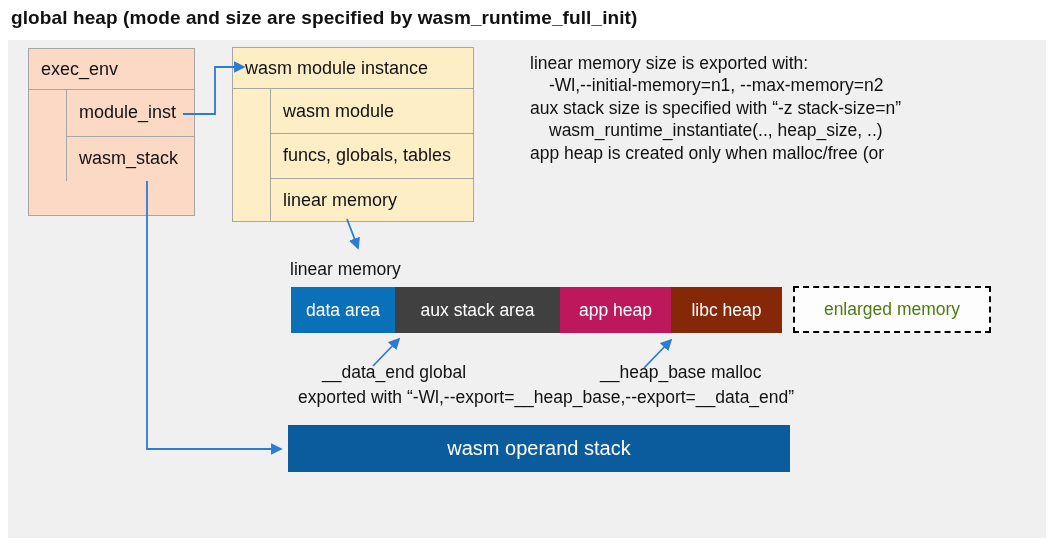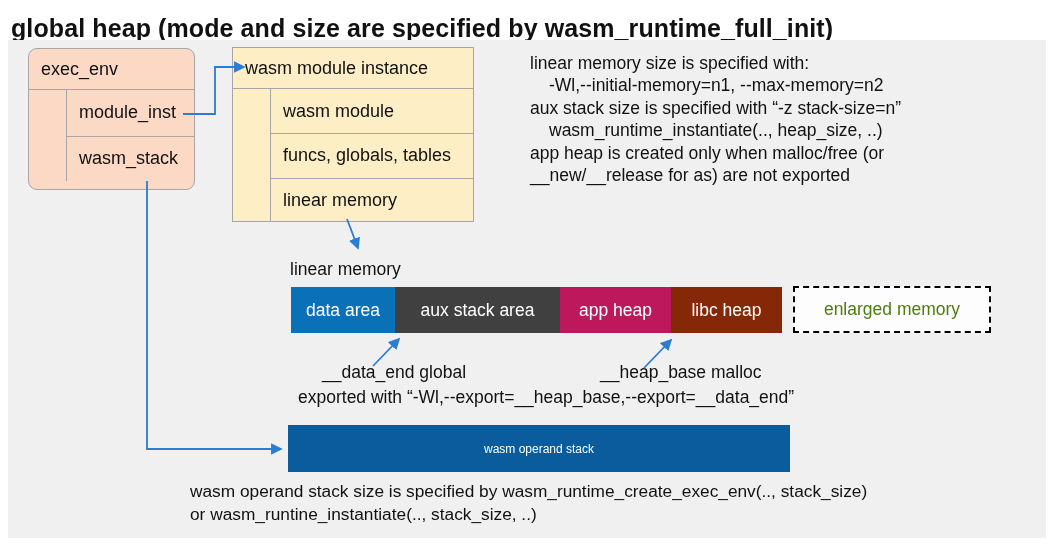--- a/index.html
+++ b/index.html
@@ -2,30 +2,30 @@
 <html><head>
 <meta charset="utf-8">
 <style>
   html,body{margin:0;padding:0;background:#ffffff;}
   #canvas{
     position:relative;width:1054px;height:547px;overflow:hidden;
     background:#ffffff;color:#111;
     font-family:"Liberation Sans","DejaVu Sans",sans-serif;
   }
   .panel{position:absolute;left:8px;top:40px;width:1038px;height:498px;}
-  .page-title{position:absolute;left:11px;top:7px;font-size:25px;font-weight:600;letter-spacing:.1px;margin-top:7px;}
+  .page-title{position:absolute;left:11px;top:7px;font-size:19px;font-weight:600;letter-spacing:.1px;}
 
   
   .structbox{position:absolute;border:1px solid #a6a6a6;box-sizing:border-box;}
   .structbox .hdr{display:flex;align-items:center;padding-left:12px;font-size:18px;border-bottom:1px solid #a6a6a6;box-sizing:border-box;}
   .structbox .rows{margin-left:25px;}
   .structbox .row{display:flex;align-items:center;padding-left:12px;font-size:18px;border-left:1px solid #a6a6a6;box-sizing:border-box;margin-left:12px;}
   .structbox .row + .row{border-top:1px solid #a6a6a6;}
 
-  #exec-env{left:28px;top:48px;width:167px;height:142px;border-radius:9px;}
+  #exec-env{left:28px;top:48px;width:167px;height:168px;}
   #exec-env .hdr{height:41px;}
   #exec-env .row{height:45.5px;}
 
   #module-instance{left:232px;top:47px;width:242px;height:175px;}
   #module-instance .hdr{height:41px;}
   #module-instance .row{height:44.3px;}
 
   
   .notes{position:absolute;left:530px;top:52px;font-size:17.5px;line-height:22.4px;white-space:nowrap;}
   .notes .indent{padding-left:19px;}
@@ -41,21 +41,21 @@
     font-size:17.5px;color:#1f3864;
   }
 
   .ann{position:absolute;font-size:17.5px;white-space:nowrap;}
   #ann-data-end{left:322px;top:362px;}
   #ann-heap-base{left:600px;top:362px;}
   #ann-export{left:298px;top:387px;}
 
   .operand-bar{
     position:absolute;left:288px;top:425px;width:502px;height:47px;
-    display:flex;align-items:center;justify-content:center;color:#fff;font-size:12px;
+    display:flex;align-items:center;justify-content:center;color:#fff;font-size:20px;
   }
 
   .footer{position:absolute;left:190px;top:480px;font-size:17.3px;line-height:23.3px;white-space:nowrap;}
 
   .arrows{position:absolute;left:0;top:0;width:1054px;height:547px;pointer-events:none;}
 </style>
 </head>
 <body>
 
 <div id="canvas">
@@ -75,47 +75,42 @@
   <div id="module-instance" class="structbox" style="background-color: rgb(253, 238, 198);">
     <div class="hdr">wasm module instance</div>
     <div class="rows">
       <div class="row">wasm module</div>
       <div class="row">funcs, globals, tables</div>
       <div class="row">linear memory</div>
     </div>
   </div>
 
   <div class="notes">
-    <div>linear memory size is specified with:</div>
+    <div>linear memory size is exported with:</div>
     <div class="indent">-Wl,--initial-memory=n1, --max-memory=n2</div>
     <div>aux stack size is specified with “-z stack-size=n”</div>
     <div class="indent">wasm_runtime_instantiate(.., heap_size, ..)</div>
     <div>app heap is created only when malloc/free (or</div>
-    <div>__new/__release for as) are not exported</div>
   </div>
 
   <div class="mem-label">linear memory</div>
   <div class="mem-bar">
     <div class="mem-seg seg-0" style="background-color: rgb(10, 112, 184);">data area</div>
     <div class="mem-seg seg-1" style="background-color: #404040;">aux stack area</div>
     <div class="mem-seg seg-2" style="background-color: #be185d;">app heap</div>
     <div class="mem-seg seg-3" style="background-color: rgb(132, 40, 8);">libc heap</div>
   </div>
   <div class="enlarged" style="color: #4d7c0f;">enlarged memory</div>
 
   <div class="ann" id="ann-data-end">__data_end global</div>
   <div class="ann" id="ann-heap-base">__heap_base malloc</div>
   <div class="ann" id="ann-export">exported with “-Wl,--export=__heap_base,--export=__data_end”</div>
 
   <div class="operand-bar" style="background-color: rgb(11, 92, 157);">wasm operand stack</div>
 
-  <div class="footer">
-    <div>wasm operand stack size is specified by wasm_runtime_create_exec_env(.., stack_size)</div>
-    <div>or wasm_runtine_instantiate(.., stack_size, ..)</div>
-  </div>
 
   <svg class="arrows" viewBox="0 0 1054 547" xmlns="http://www.w3.org/2000/svg">
     <defs>
       <marker id="ah" viewBox="0 0 10 10" refX="8.5" refY="5" markerWidth="6.5" markerHeight="6.5" orient="auto-start-reverse">
         <path d="M0,0 L10,5 L0,10 z" fill="#2b7cd3"></path>
       </marker>
     </defs>
     <polyline points="183,114 215,114 215,67 244,67" fill="none" stroke="#2b7cd3" stroke-width="1.8" marker-end="url(#ah)"></polyline>
     <polyline points="147,181 147,449 281,449" fill="none" stroke="#2b7cd3" stroke-width="1.8" marker-end="url(#ah)"></polyline>
     <line x1="347" y1="219" x2="358" y2="248" stroke="#2b7cd3" stroke-width="1.8" marker-end="url(#ah)"></line>

